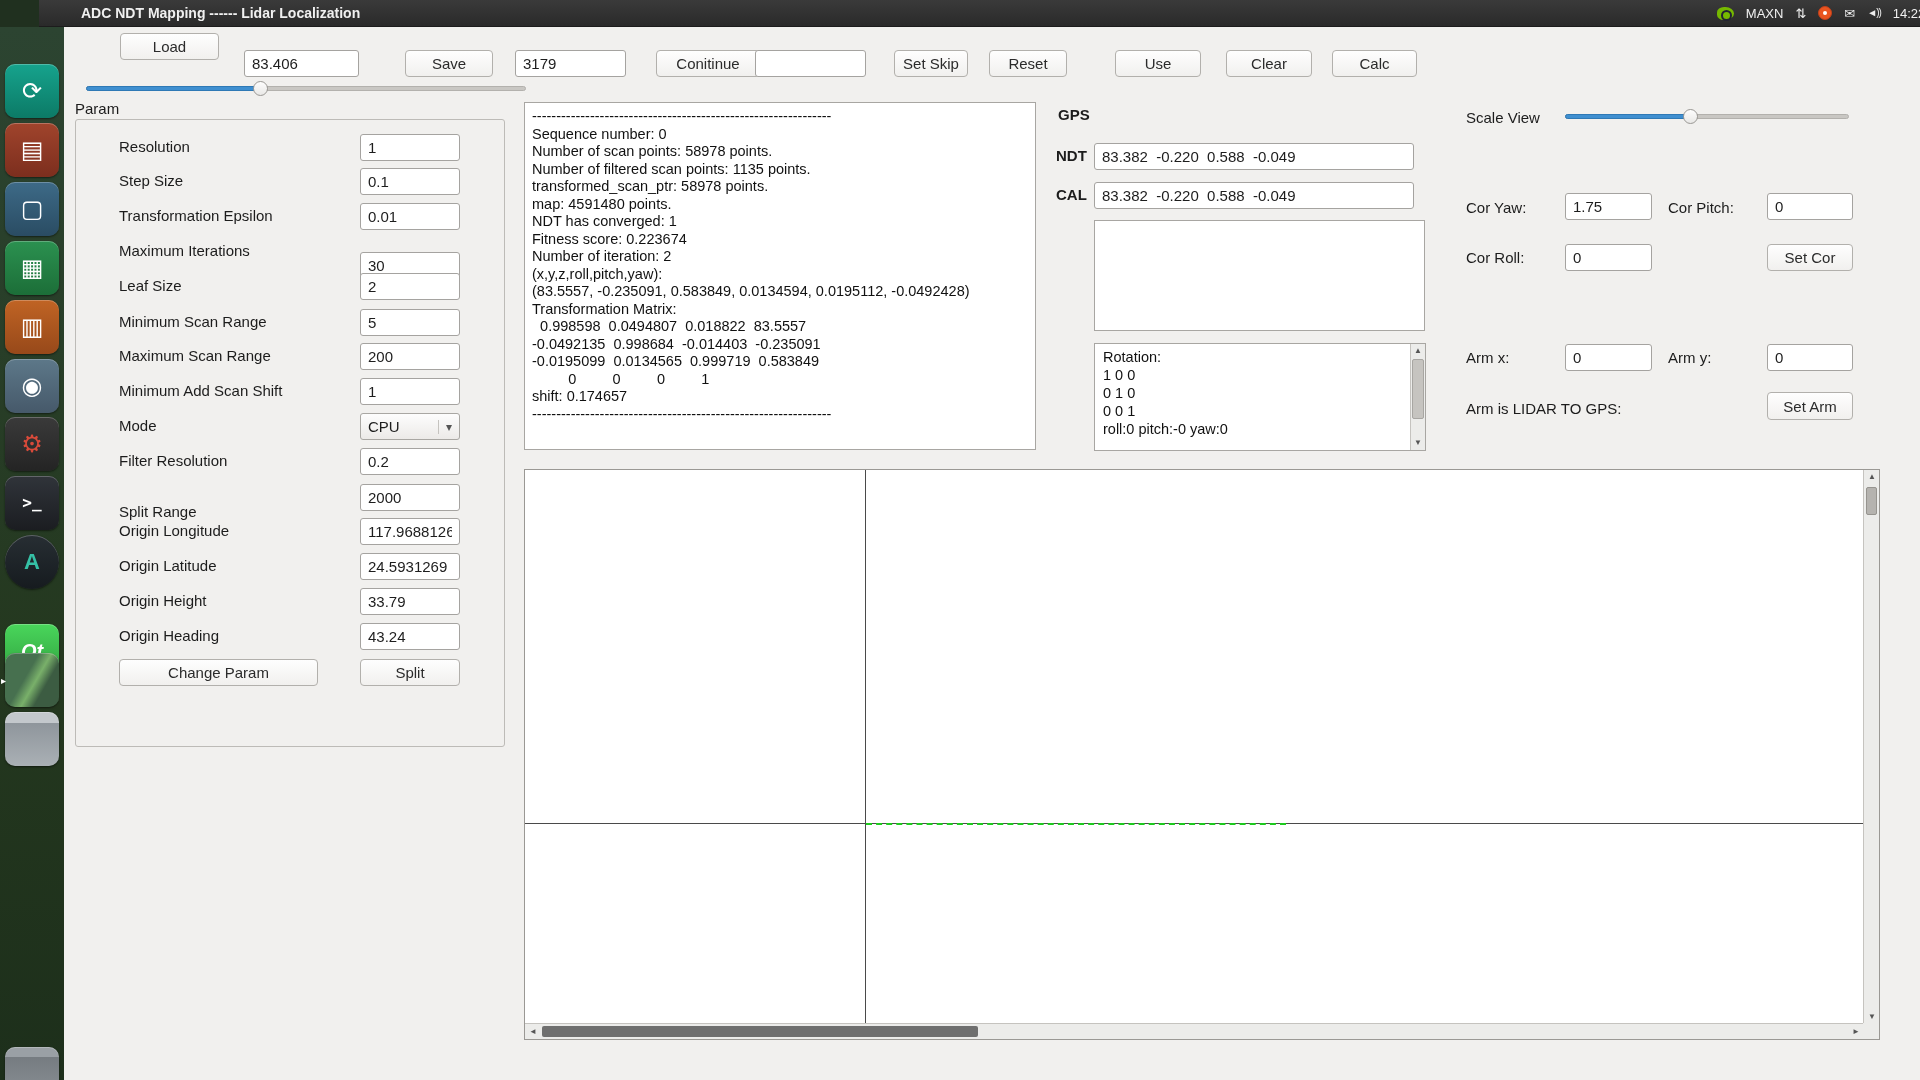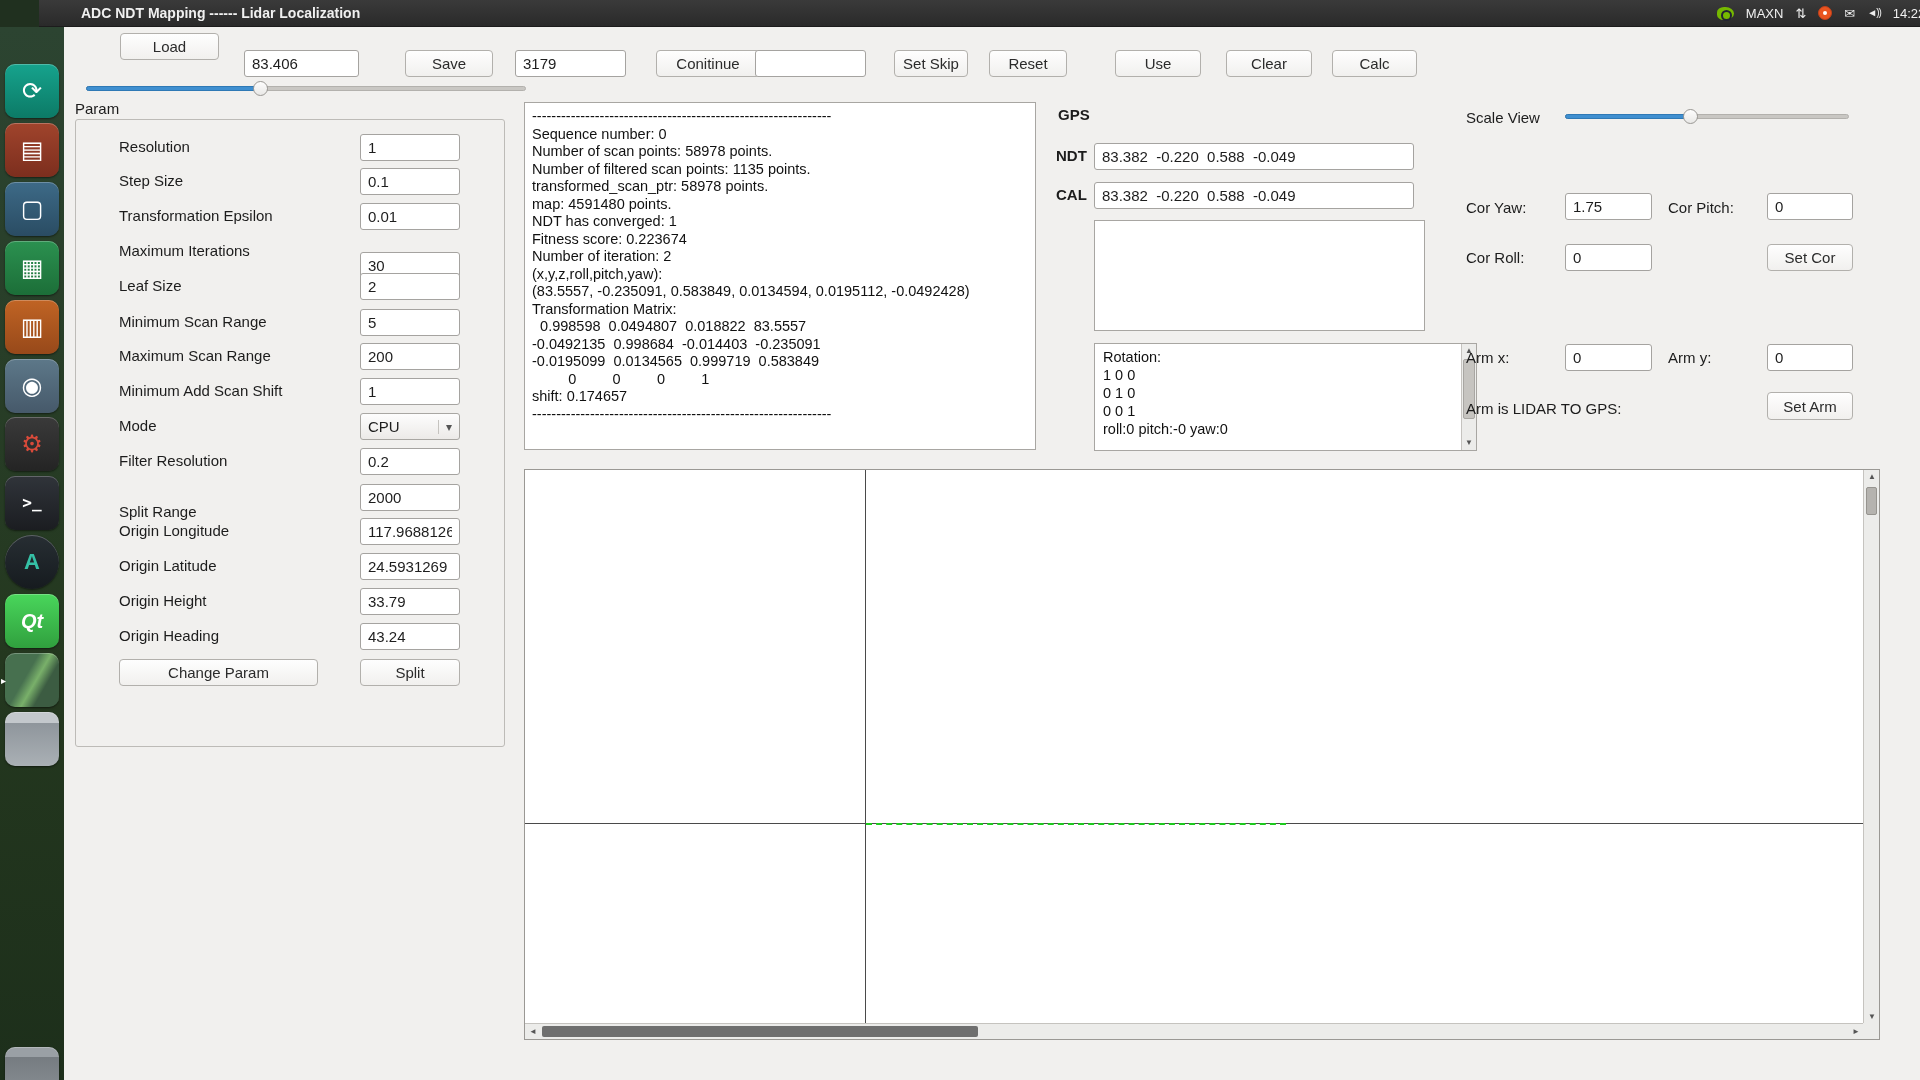--- a/index.html
+++ b/index.html
@@ -46,21 +46,21 @@
   .d-editor   { background:linear-gradient(#3d6a87,#2a4c63); }
   .d-sheets   { background:linear-gradient(#2b9150,#1c6e38); }
   .d-slides   { background:linear-gradient(#c06424,#97491a); }
   .d-software { background:linear-gradient(#5d7889,#46596a); }
   .d-tools    { background:linear-gradient(#3a3a3a,#242424); }
   .d-tools .di-glyph { color:#d84a3a; }
   .d-terminal { background:linear-gradient(#30343a,#1b1d21); }
   .d-terminal .di-glyph { font-size:16px; font-weight:bold; font-family:"DejaVu Sans Mono", monospace; }
   .d-ide      { background:linear-gradient(#272e33,#161b1f); border-radius:50%; }
   .d-ide .di-glyph { color:#35c0a5; font-weight:bold; font-size:22px; }
-  .d-qt       { background:linear-gradient(#49d65b,#30a03e); }
+  .d-qt       { background:linear-gradient(#49d65b,#30a03e);margin-top:30px; }
   .d-qt .di-glyph { font-weight:bold; font-size:20px; font-style:italic; }
   .d-viz      { background:linear-gradient(120deg,#47704f 40%, #79b06a 55%, #3c5c42 70%); }
   .d-printer  { background:linear-gradient(#c3c8cc 20%, #8f969c 21%, #aab0b5); }
   .d-trash    { background:linear-gradient(#9aa0a5 18%, #767c81 19%, #8b9196); }
   .run-ind { position:absolute; left:-4px; top:22px; color:#fff; font-size:10px; }
 
   
   #win {
     position:absolute; left:64px; top:27px; width:1856px; height:1053px;
     background:#f1f0ee;
@@ -106,21 +106,21 @@
     padding:5px 7px; white-space:pre-wrap; overflow:hidden;
   }
 
   
   .pose-lbl { font-weight:bold; }
   .pose-field { left:1094px; width:320px; }
 
   #preview-box { position:absolute; left:1094px; top:220px; width:331px; height:111px;
                  background:#fff; border:1px solid #a8a6a2; }
 
-  #rotation-panel { position:absolute; left:1094px; top:343px; width:383px; height:108px;
+  #rotation-panel { position:absolute; left:1094px; top:343px; width:332px; height:108px;
                     background:#fff; border:1px solid #a8a6a2; }
   #rotation-text { position:absolute; left:0; top:0; right:16px; bottom:0; padding:4px 8px;
                    font-size:14.5px; line-height:18px; color:#111; white-space:pre-wrap; }
   .vscroll { position:absolute; top:0; right:0; width:15px; bottom:0;
              background:#ececea; border-left:1px solid #c5c3bf; }
   .vs-arrow { position:absolute; left:0; width:14px; height:14px; text-align:center;
               font-size:8px; color:#555; line-height:14px; cursor:pointer; }
   .vs-thumb { position:absolute; left:1px; width:12px; background:#c6c4c0;
               border:1px solid #a8a6a2; border-radius:2px; cursor:pointer; }
 

